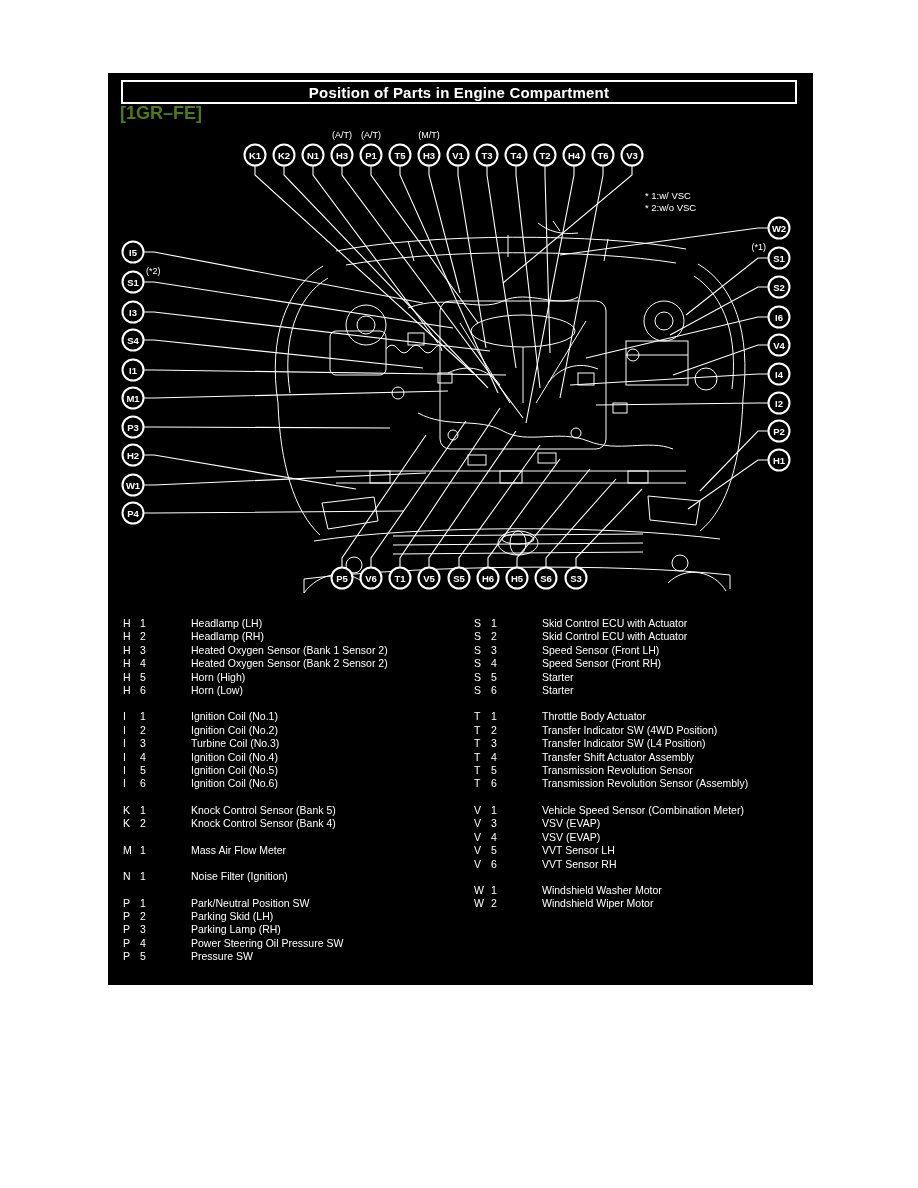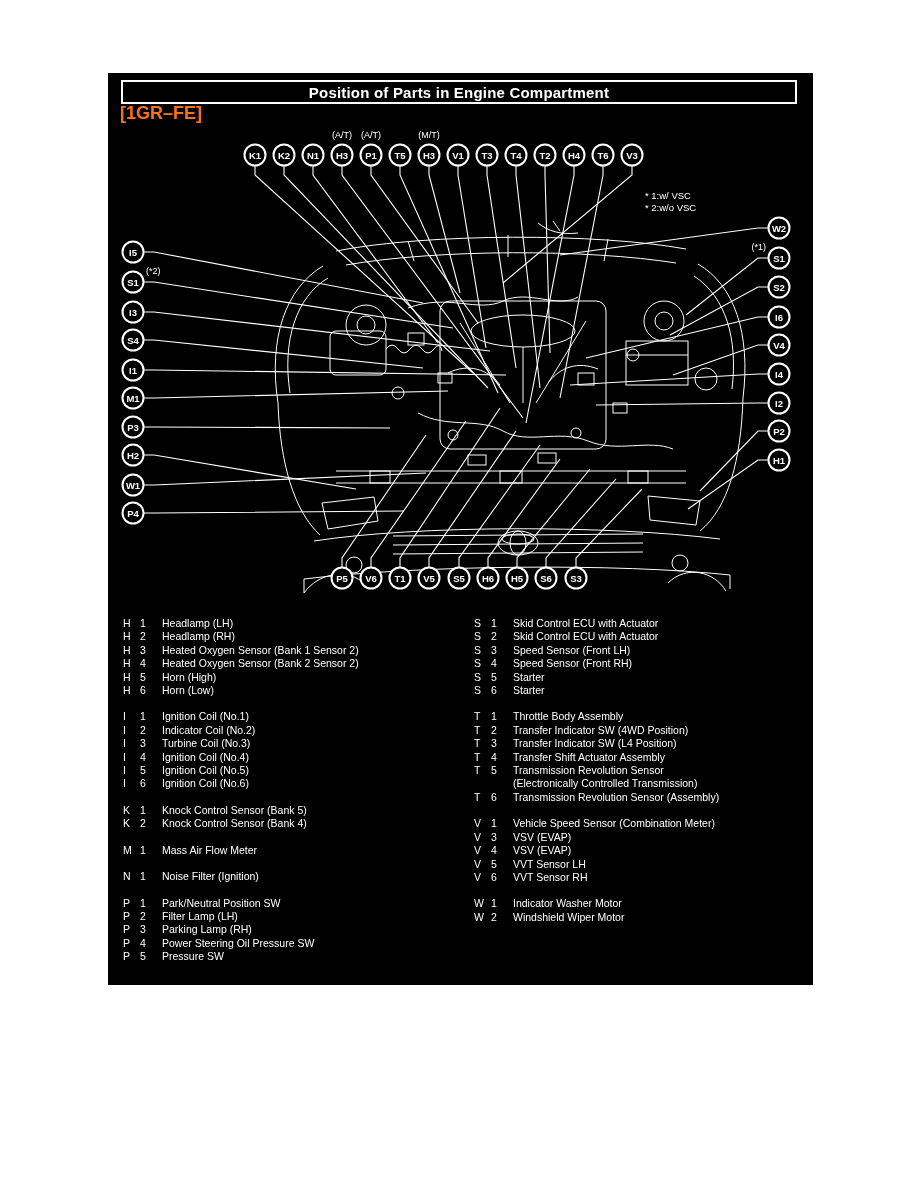--- a/index.html
+++ b/index.html
@@ -2,32 +2,32 @@
 <html><head>
 <meta charset="utf-8">
 <style>
   html,body{margin:0;padding:0;background:#ffffff;}
   .page{position:relative;width:918px;height:1188px;background:#ffffff;overflow:hidden;
         font-family:"Liberation Sans",sans-serif;}
   .panel{position:absolute;left:108px;top:73px;width:705px;height:912px;background:#000000;color:#ffffff;}
   .title-box{position:absolute;left:13px;top:7px;width:672px;height:20px;border:2px solid #ffffff;
              display:flex;align-items:center;justify-content:center;
              font-weight:bold;font-size:15px;letter-spacing:.2px;color:#ffffff;}
-  .engine-code{position:absolute;left:12px;top:30px;font-size:18px;font-weight:bold;color:#f97316;}
+  .engine-code{position:absolute;left:12px;top:30px;font-size:18px;font-weight:bold;color:#4d7c0f;}
   .diagram{position:absolute;left:0;top:0;width:705px;height:540px;}
   svg text{font-family:"Liberation Sans",sans-serif;fill:#ffffff;}
   .legend{position:absolute;left:15px;top:544px;width:684px;font-size:10.5px;line-height:13.4px;color:#ffffff;}
   .legend-col{position:absolute;top:0;}
   .col-left{left:0;width:340px;}
   .col-right{left:351px;width:333px;}
   .leg-group{margin-bottom:13px;}
   .leg-row{display:flex;white-space:nowrap;}
   .leg-l{width:17px;flex:0 0 17px;}
   .leg-n{width:22px;flex:0 0 22px;}
-  .leg-t{flex:1;}
+  .leg-t{flex:1;margin-left:29px;}
 </style>
 </head>
 <body>
 
 <div class="page">
   <div class="panel">
 
     <div class="title-box">Position of Parts in Engine Compartment</div>
     <div class="engine-code">[1GR–FE]</div>
 
@@ -274,21 +274,21 @@
           </div>
           <div class="leg-group">
             <div class="leg-row">
               <span class="leg-l">I</span>
               <span class="leg-n">1</span>
               <span class="leg-t">Ignition Coil (No.1)</span>
             </div>
             <div class="leg-row">
               <span class="leg-l">I</span>
               <span class="leg-n">2</span>
-              <span class="leg-t">Indicator Coil (No.2)</span>
+              <span class="leg-t">Ignition Coil (No.2)</span>
             </div>
             <div class="leg-row">
               <span class="leg-l">I</span>
               <span class="leg-n">3</span>
               <span class="leg-t">Turbine Coil (No.3)</span>
             </div>
             <div class="leg-row">
               <span class="leg-l">I</span>
               <span class="leg-n">4</span>
               <span class="leg-t">Ignition Coil (No.4)</span>
@@ -332,21 +332,21 @@
           </div>
           <div class="leg-group">
             <div class="leg-row">
               <span class="leg-l">P</span>
               <span class="leg-n">1</span>
               <span class="leg-t">Park/Neutral Position SW</span>
             </div>
             <div class="leg-row">
               <span class="leg-l">P</span>
               <span class="leg-n">2</span>
-              <span class="leg-t">Filter Lamp (LH)</span>
+              <span class="leg-t">Parking Skid (LH)</span>
             </div>
             <div class="leg-row">
               <span class="leg-l">P</span>
               <span class="leg-n">3</span>
               <span class="leg-t">Parking Lamp (RH)</span>
             </div>
             <div class="leg-row">
               <span class="leg-l">P</span>
               <span class="leg-n">4</span>
               <span class="leg-t">Power Steering Oil Pressure SW</span>
@@ -388,46 +388,41 @@
             <div class="leg-row">
               <span class="leg-l">S</span>
               <span class="leg-n">6</span>
               <span class="leg-t">Starter</span>
             </div>
           </div>
           <div class="leg-group">
             <div class="leg-row">
               <span class="leg-l">T</span>
               <span class="leg-n">1</span>
-              <span class="leg-t">Throttle Body Assembly</span>
+              <span class="leg-t">Throttle Body Actuator</span>
             </div>
             <div class="leg-row">
               <span class="leg-l">T</span>
               <span class="leg-n">2</span>
               <span class="leg-t">Transfer Indicator SW (4WD Position)</span>
             </div>
             <div class="leg-row">
               <span class="leg-l">T</span>
               <span class="leg-n">3</span>
               <span class="leg-t">Transfer Indicator SW (L4 Position)</span>
             </div>
             <div class="leg-row">
               <span class="leg-l">T</span>
               <span class="leg-n">4</span>
               <span class="leg-t">Transfer Shift Actuator Assembly</span>
             </div>
             <div class="leg-row">
               <span class="leg-l">T</span>
               <span class="leg-n">5</span>
               <span class="leg-t">Transmission Revolution Sensor</span>
-            </div>
-            <div class="leg-row">
-              <span class="leg-l"></span>
-              <span class="leg-n"></span>
-              <span class="leg-t">(Electronically Controlled Transmission)</span>
             </div>
             <div class="leg-row">
               <span class="leg-l">T</span>
               <span class="leg-n">6</span>
               <span class="leg-t">Transmission Revolution Sensor (Assembly)</span>
             </div>
           </div>
           <div class="leg-group">
             <div class="leg-row">
               <span class="leg-l">V</span>
@@ -452,21 +447,21 @@
             <div class="leg-row">
               <span class="leg-l">V</span>
               <span class="leg-n">6</span>
               <span class="leg-t">VVT Sensor RH</span>
             </div>
           </div>
           <div class="leg-group">
             <div class="leg-row">
               <span class="leg-l">W</span>
               <span class="leg-n">1</span>
-              <span class="leg-t">Indicator Washer Motor</span>
+              <span class="leg-t">Windshield Washer Motor</span>
             </div>
             <div class="leg-row">
               <span class="leg-l">W</span>
               <span class="leg-n">2</span>
               <span class="leg-t">Windshield Wiper Motor</span>
             </div>
           </div>
         </div>
     </div>
 

